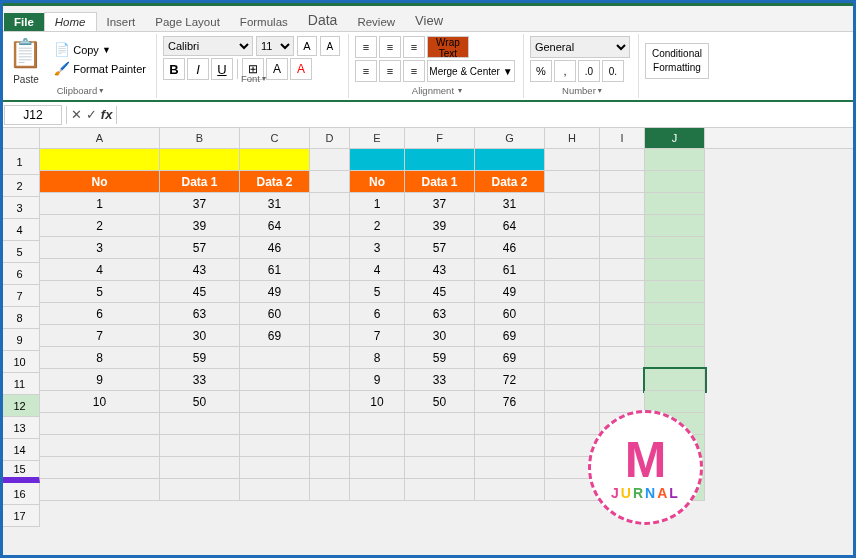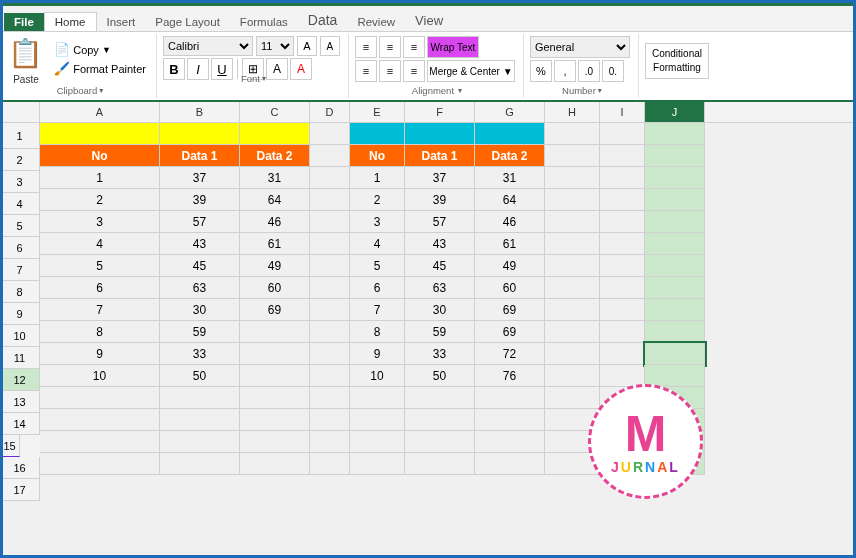--- a/index.html
+++ b/index.html
@@ -9,21 +9,21 @@
 <body>
 
 <div style="position:relative; width:856px; height:558px; overflow:hidden;">
 
   <div style="position:absolute;top:0;left:0;right:0;bottom:0;border:3px solid #1e6bb8;z-index:20;pointer-events:none;"></div>
 
   <div style="background:#217346;height:6px;"></div>
 
   <div style="background:#f3f3f3;display:flex;align-items:flex-end;padding:0 4px;height:26px;border-bottom:1px solid #d0d0d0;">
     <div style="padding:3px 10px;font-size:11.5px;color:white;background:#217346;cursor:pointer;font-weight:bold;">File</div>
-    <div style="padding:3px 10px;font-size:11.5px;color:#333;background:white;border:1px solid #d0d0d0;border-bottom:none;cursor:pointer;">Home</div>
+    <div style="padding:3px 10px;font-size:11.5px;color:#333;background:white;border:1px solid #d0d0d0;border-bottom:none;cursor:pointer;font-style:italic;">Home</div>
     <div style="padding:3px 10px;font-size:11.5px;color:#555;cursor:pointer;">Insert</div>
     <div style="padding:3px 10px;font-size:11.5px;color:#555;cursor:pointer;">Page Layout</div>
     <div style="padding:3px 10px;font-size:11.5px;color:#555;cursor:pointer;">Formulas</div>
     <div style="padding:3px 10px;font-size:14px;color:#555;cursor:pointer;">Data</div>
     <div style="padding:3px 10px;font-size:11.5px;color:#555;cursor:pointer;">Review</div>
     <div style="padding:3px 10px;font-size:13px;color:#555;cursor:pointer;">View</div>
   </div>
 
   <div style="background:white;border-bottom:2px solid #217346;display:flex;align-items:stretch;height:70px;padding:2px 4px;gap:2px;">
 
@@ -73,21 +73,21 @@
         <span>Font</span>
         <span style="font-size:8px;">▾</span>
       </div>
     </div>
 
     <div style="display:flex;flex-direction:column;gap:2px;border-right:1px solid #e0e0e0;padding:2px 8px 14px 4px;position:relative;">
       <div style="display:flex;align-items:center;gap:2px;">
         <button style="width:22px;height:22px;border:1px solid #ccc;background:white;cursor:pointer;font-size:11px;">≡</button>
         <button style="width:22px;height:22px;border:1px solid #ccc;background:white;cursor:pointer;font-size:11px;">≡</button>
         <button style="width:22px;height:22px;border:1px solid #ccc;background:white;cursor:pointer;font-size:11px;">≡</button>
-        <button style="width:52px;height:22px;border:1px solid #ccc;background:#d946ef;cursor:pointer;font-size:10px;">Wrap Text</button>
+        <button style="width:42px;height:22px;border:1px solid #ccc;background:#c2410c;cursor:pointer;font-size:10px;">Wrap Text</button>
       </div>
       <div style="display:flex;align-items:center;gap:2px;">
         <button style="width:22px;height:22px;border:1px solid #ccc;background:white;cursor:pointer;font-size:11px;">≡</button>
         <button style="width:22px;height:22px;border:1px solid #ccc;background:white;cursor:pointer;font-size:11px;">≡</button>
         <button style="width:22px;height:22px;border:1px solid #ccc;background:white;cursor:pointer;font-size:11px;">≡</button>
         <button style="width:88px;height:22px;border:1px solid #ccc;background:white;cursor:pointer;font-size:10px;">Merge &amp; Center ▼</button>
       </div>
       <div style="position:absolute;bottom:2px;left:0;right:0;text-align:center;font-size:9.5px;color:#666;display:flex;align-items:center;justify-content:center;gap:4px;">
         <span>Alignment</span>
         <span style="font-size:8px;">▾</span>
@@ -108,20 +108,29 @@
         <span>Number</span>
         <span style="font-size:8px;">▾</span>
       </div>
     </div>
 
     <div style="padding:4px 8px 14px 4px;display:flex;flex-direction:column;align-items:center;justify-content:center;">
       <div style="font-size:10px;border:1px solid #ccc;background:white;cursor:pointer;padding:3px 6px;text-align:center;line-height:1.4;">Conditional<br>Formatting</div>
     </div>
   </div>
 
+  <div style="background:white;display:flex;align-items:center;border-bottom:1px solid #d0d0d0;height:26px;padding:0 4px;gap:4px;">
+    <input value="J12" style="width: 58px; border: 1px solid rgb(204, 204, 204); padding: 2px 4px; font-size: 12px; text-align: center; height: 20px;">
+    <span style="width:1px;height:18px;background:#ccc;"></span>
+    <span style="color:#555;font-size:13px;cursor:pointer;">✕</span>
+    <span style="color:#555;font-size:13px;cursor:pointer;">✓</span>
+    <span style="font-size:13px;font-style:italic;color:#333;font-weight:bold;">fx</span>
+    <span style="width:1px;height:18px;background:#ccc;"></span>
+    <input value="" style="flex: 1 1 0%; border: none; outline: none; font-size: 12px; padding: 2px 4px; height: 20px;">
+  </div>
 
   <div style="display:flex;flex-direction:column;overflow:hidden;flex:1;">
 
     <div style="display:flex;background:#f3f3f3;border-bottom:1px solid #d0d0d0;flex-shrink:0;">
       <div style="width:40px;min-width:40px;height:20px;border-right:1px solid #d0d0d0;"></div>
       <div style="width:120px;min-width:120px;height:20px;border-right:1px solid #d0d0d0;display:flex;align-items:center;justify-content:center;font-size:11px;color:#333;">A</div>
       <div style="width:80px;min-width:80px;height:20px;border-right:1px solid #d0d0d0;display:flex;align-items:center;justify-content:center;font-size:11px;color:#333;">B</div>
       <div style="width:70px;min-width:70px;height:20px;border-right:1px solid #d0d0d0;display:flex;align-items:center;justify-content:center;font-size:11px;color:#333;">C</div>
       <div style="width:40px;min-width:40px;height:20px;border-right:1px solid #d0d0d0;display:flex;align-items:center;justify-content:center;font-size:11px;color:#333;">D</div>
       <div style="width:55px;min-width:55px;height:20px;border-right:1px solid #d0d0d0;display:flex;align-items:center;justify-content:center;font-size:11px;color:#333;">E</div>
@@ -142,21 +151,21 @@
         <div style="width:40px;height:22px;border-right:1px solid #d0d0d0;border-bottom:1px solid #d0d0d0;display:flex;align-items:center;justify-content:center;font-size:11px;">5</div>
         <div style="width:40px;height:22px;border-right:1px solid #d0d0d0;border-bottom:1px solid #d0d0d0;display:flex;align-items:center;justify-content:center;font-size:11px;">6</div>
         <div style="width:40px;height:22px;border-right:1px solid #d0d0d0;border-bottom:1px solid #d0d0d0;display:flex;align-items:center;justify-content:center;font-size:11px;">7</div>
         <div style="width:40px;height:22px;border-right:1px solid #d0d0d0;border-bottom:1px solid #d0d0d0;display:flex;align-items:center;justify-content:center;font-size:11px;">8</div>
         <div style="width:40px;height:22px;border-right:1px solid #d0d0d0;border-bottom:1px solid #d0d0d0;display:flex;align-items:center;justify-content:center;font-size:11px;">9</div>
         <div style="width:40px;height:22px;border-right:1px solid #d0d0d0;border-bottom:1px solid #d0d0d0;display:flex;align-items:center;justify-content:center;font-size:11px;">10</div>
         <div style="width:40px;height:22px;border-right:1px solid #d0d0d0;border-bottom:1px solid #d0d0d0;display:flex;align-items:center;justify-content:center;font-size:11px;">11</div>
         <div style="width:40px;height:22px;border-right:1px solid #d0d0d0;border-bottom:1px solid #d0d0d0;display:flex;align-items:center;justify-content:center;font-size:11px;background:#cce8cc;">12</div>
         <div style="width:40px;height:22px;border-right:1px solid #d0d0d0;border-bottom:1px solid #d0d0d0;display:flex;align-items:center;justify-content:center;font-size:11px;">13</div>
         <div style="width:40px;height:22px;border-right:1px solid #d0d0d0;border-bottom:1px solid #d0d0d0;display:flex;align-items:center;justify-content:center;font-size:11px;">14</div>
-        <div style="width:20px;height:22px;border-right:1px solid #d0d0d0;border-bottom:1px solid #6d28d9;display:flex;align-items:center;justify-content:center;font-size:11px;">15</div>
+        <div style="width:40px;height:22px;border-right:1px solid #d0d0d0;border-bottom:6px solid #6d28d9;display:flex;align-items:center;justify-content:center;font-size:11px;">15</div>
         <div style="width:40px;height:22px;border-right:1px solid #d0d0d0;border-bottom:1px solid #d0d0d0;display:flex;align-items:center;justify-content:center;font-size:11px;">16</div>
         <div style="width:40px;height:22px;border-right:1px solid #d0d0d0;border-bottom:1px solid #d0d0d0;display:flex;align-items:center;justify-content:center;font-size:11px;">17</div>
       </div>
 
       <div style="display:flex;flex-direction:column;position:relative;">
 
 
         <div style="display:flex;">
           <div style="width:120px;height:22px;border-right:1px solid #d0d0d0;border-bottom:1px solid #d0d0d0;background:#ffff00;"></div>
           <div style="width:80px;height:22px;border-right:1px solid #d0d0d0;border-bottom:1px solid #d0d0d0;background:#ffff00;"></div>

